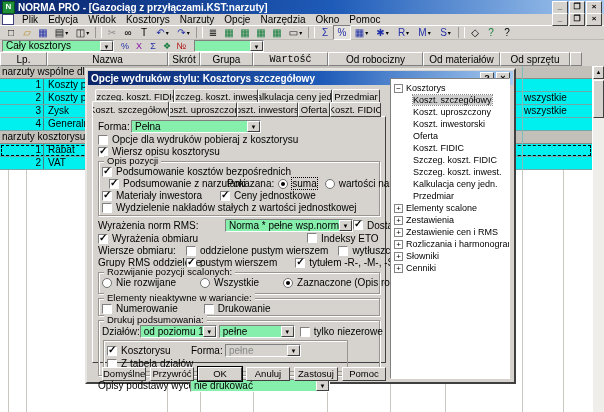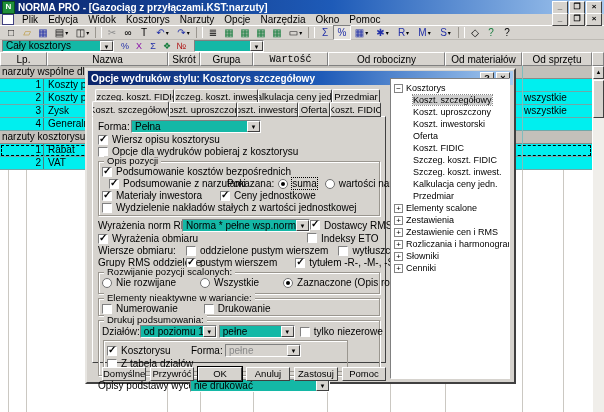--- a/index.html
+++ b/index.html
@@ -28,34 +28,34 @@
   .titem.dd{width:21px;}
   .titem.dd::after{content:"▾";font-size:6px;margin-left:1px;color:#000;}
   .titem.sep{width:5px;border-left:1px solid #9a968f;border-right:1px solid #fff;height:11px;margin:0 2px;}
   .titem.pressed{border:1px solid;border-color:#808080 #fff #fff #808080;background:#e6e3de;}
   .blu{color:#2230a8;} .grn{color:#157d3d;} .pur{color:#8a12a8;} .red{color:#b01818;}
   .dim{color:#8d8d8d;} .gold{color:#b8932f;} .blk{color:#000;}
   .toolbar2{position:absolute;left:0;top:40px;right:0;height:12px;background:#d6d3ce;
     display:flex;align-items:center;padding-left:2px;box-sizing:border-box;}
   .titem.small{width:14px;height:11px;font-size:9px;}
   
-  .combo{height:13px;background:#14b8a6;border:1px solid;border-color:#808080 #fff #fff #808080;
+  .combo{height:13px;background:#86efac;border:1px solid;border-color:#808080 #fff #fff #808080;
     position:relative;font-size:10px;line-height:11px;padding:0 15px 0 3px;box-sizing:border-box;
     overflow:hidden;white-space:nowrap;flex:none;}
   .combo::after{content:"▼";position:absolute;right:0;top:0;bottom:0;width:13px;background:#d6d3ce;
     border:1px solid;border-color:#fff #404040 #404040 #fff;font-size:6px;line-height:11px;
     text-align:center;box-sizing:border-box;color:#000;}
   .combo.dis{background:#d6d3ce;color:#8a8a8a;}
   .combo.tb{height:12px;line-height:10px;}
   
   .thead{position:absolute;left:0;top:52px;right:0;height:14px;display:flex;font-size:10px;}
   .hc{background:#d6d3ce;border:1px solid;border-color:#fff #808080 #808080 #fff;box-sizing:border-box;
     display:flex;align-items:center;justify-content:center;overflow:hidden;white-space:nowrap;flex:none;}
   .c0{width:47px;} .c1{width:121px;} .c2{width:32px;} .c3{width:53px;} .c4{width:75px;font-family:Liberation Mono, monospace;}
-  .c5{width:117px;} .c6{width:77px;} .c7{width:70px;} .ccorner{width:12px;}
+  .c5{width:95px;} .c6{width:77px;} .c7{width:70px;} .ccorner{width:12px;}
   .tbody{position:absolute;left:0;top:66px;right:0;bottom:0;background:#fff;}
   .vl{position:absolute;top:0;bottom:0;width:1px;background:#cbc8c2;}
   .rows{position:absolute;left:0;top:0;width:592px;}
   .grow{height:13px;position:relative;background:#00efef;border-bottom:1px solid #6fa8a8;
     box-sizing:border-box;font-size:10px;}
   .grow.section{background:#c3c0ba;border-bottom:1px solid #8d8a85;}
   .r-num{position:absolute;left:0;top:0;bottom:0;width:44px;text-align:right;padding-right:2px;
     border-right:1px solid #4c7d7d;line-height:12px;box-sizing:border-box;}
   .r-name{position:absolute;left:48px;top:0;line-height:12px;white-space:nowrap;overflow:hidden;max-width:110px;}
   .section .r-name{left:2px;max-width:582px;}
@@ -361,26 +361,26 @@
         <span class="tab tf3">Oferta</span>
         <span class="tab tf4">Koszt. FIDIC</span>
       </div>
 
       <div class="tpage">
         <div class="fr" style="height:13px;">
           <span class="lbl" style="width:33px;">Forma:</span>
           <span class="combo" style="width:130px;">Pełna</span>
         </div>
         <div class="fr">
+          <span class="cb"></span>
+          <span class="lbl">Opcje dla wydruków pobieraj z kosztorysu</span>
+        </div>
+        <div class="fr">
           <span class="cb on"></span>
           <span class="lbl">Wiersz opisu kosztorysu</span>
-        </div>
-        <div class="fr">
-          <span class="cb"></span>
-          <span class="lbl">Opcje dla wydruków pobieraj z kosztorysu</span>
         </div>
 
         <div class="grp">
           <span class="grp-t">Opis pozycji</span>
           <div class="fr">
             <span class="cb on"></span>
             <span class="lbl">Podsumowanie kosztów bezpośrednich</span>
           </div>
           <div class="fr">
             <span style="display:flex;align-items:center;padding-left:7px;" class="w110">
@@ -402,21 +402,21 @@
             <span class="lbl">Ceny jednostkowe</span>
           </div>
           <div class="fr">
             <span class="cb"></span>
             <span class="lbl">Wydzielenie nakładów stałych z wartości jednostkowej</span>
           </div>
         </div>
 
         <div class="fr" style="height:13px;">
           <span class="lbl w82">Wyrażenia norm RMS:</span>
-          <span class="combo" style="width:128px;">Norma * pełne wsp.norm</span>
+          <span class="combo" style="width:128px;margin-left:43px;">Norma * pełne wsp.norm</span>
           <span class="pushr">
             <span class="cb on"></span>
             <span class="lbl">Dostawcy RMS</span>
           </span>
         </div>
         <div class="fr">
           <span class="cb on"></span>
           <span class="lbl">Wyrażenia obmiaru</span>
           <span class="pushr">
             <span class="cb"></span>

